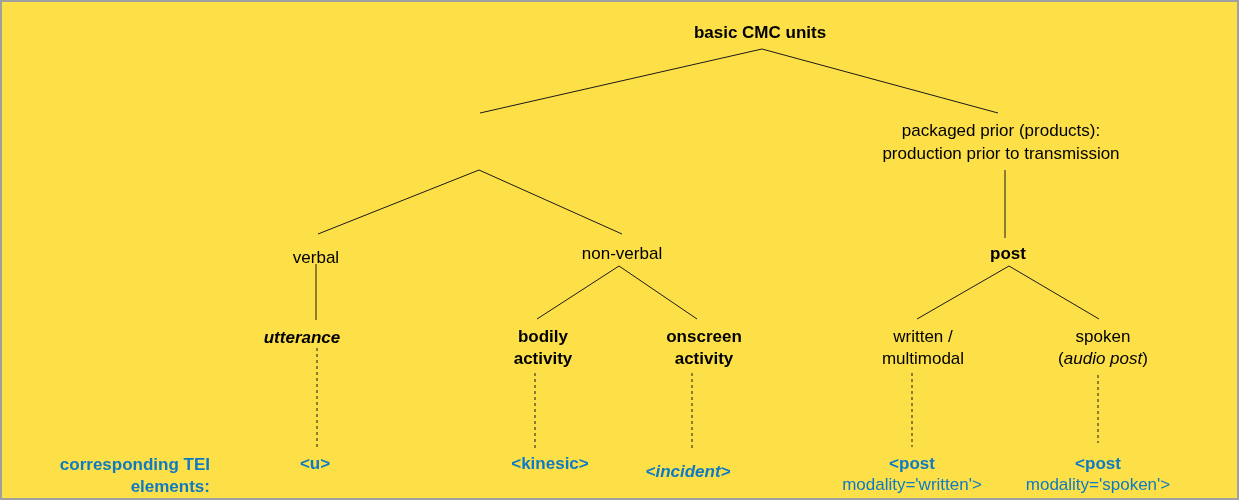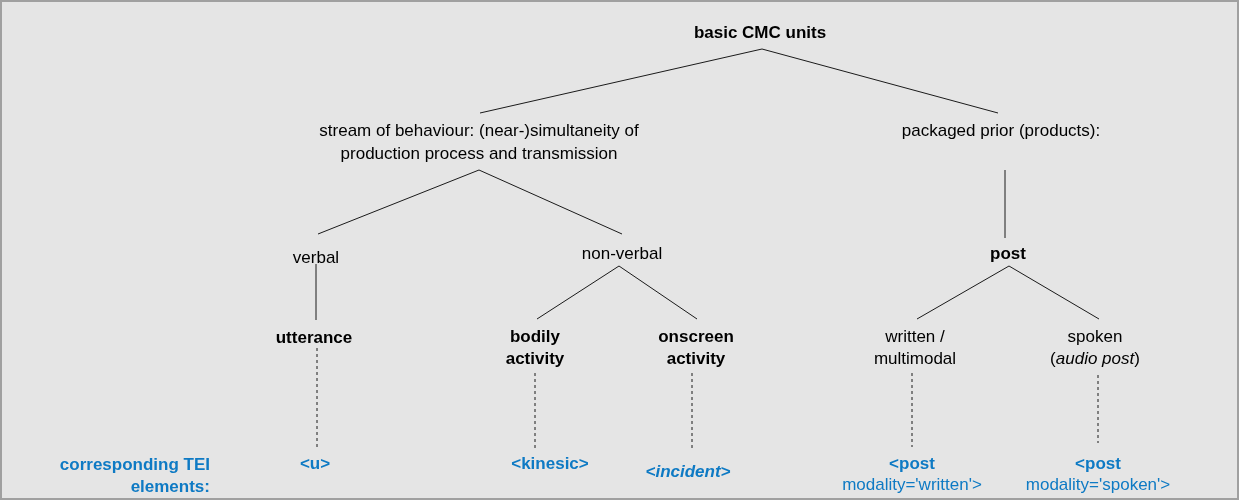--- a/index.html
+++ b/index.html
@@ -1,37 +1,37 @@
 <!DOCTYPE html>
 <html style="--tei-blue: #0e7ac4;"><head>
 <meta charset="utf-8">
 <style>
   html,body{margin:0;padding:0;background:#fff;}
   #canvas{
     position:relative;
     width:1239px;height:500px;
     box-sizing:border-box;
     border:2px solid #a0a0a0;
-    background:#e5e5e5;
+    background:#fde047;
     font-family:"Liberation Sans","DejaVu Sans",sans-serif;
     font-size:17px;
     color:#000;
     overflow:hidden;
   }
   #edges{position:absolute;top:0;left:0;width:1239px;height:500px;}
   #edges line{stroke:#1a1a1a;stroke-width:1;}
   #edges line.dashed{stroke-dasharray:3 3;}
   .node{
     position:absolute;
     transform:translateX(-50%);
     white-space:nowrap;
     text-align:center;
     line-height:23px;
   }
-  .node.two-line{line-height:22px;}
+  .node.two-line{line-height:22px;margin-left:8px;}
   .bold{font-weight:bold;}
   .italic{font-style:italic;}
   .tei{color:var(--tei-blue,#0e7ac4);}
   .tei-caption{
     position:absolute;
     left:18px;top:428px;width:190px;
     text-align:right;
     font-weight:bold;
     line-height:22px;
     white-space:nowrap;
@@ -58,36 +58,33 @@
     <line x1="1007" y1="264" x2="1097" y2="317"></line>
     <line class="dashed" x1="315" y1="346" x2="315" y2="448"></line>
     <line class="dashed" x1="533" y1="371" x2="533" y2="448"></line>
     <line class="dashed" x1="690" y1="371" x2="690" y2="448"></line>
     <line class="dashed" x1="910" y1="371" x2="910" y2="445"></line>
     <line class="dashed" x1="1096" y1="373" x2="1096" y2="441"></line>
   </svg>
 
   <div class="node bold" style="left:758px;top:19px;">basic CMC units</div>
 
-  <div class="node" style="left:477px;top:117px;">
-    <div>stream of behaviour: (near-)simultaneity of</div>
-    <div>production process and transmission</div>
-  </div>
 
   <div class="node" style="left:999px;top:117px;">
     <div>packaged prior (products):</div>
+    <div>production prior to transmission</div>
   </div>
 
   <div class="node" style="left:314px;top:244px;">verbal</div>
 
   <div class="node" style="left:620px;top:240px;">non-verbal</div>
 
   <div class="node bold" style="left:1006px;top:240px;">post</div>
 
-  <div class="node bold" style="left:312px;top:324px;">utterance</div>
+  <div class="node bold" style="left:300px;top:324px;font-style:italic;">utterance</div>
 
   <div class="node bold two-line" style="left:533px;top:324px;">
     <div>bodily</div>
     <div>activity</div>
   </div>
 
   <div class="node bold two-line" style="left:694px;top:324px;">
     <div>onscreen</div>
     <div>activity</div>
   </div>

